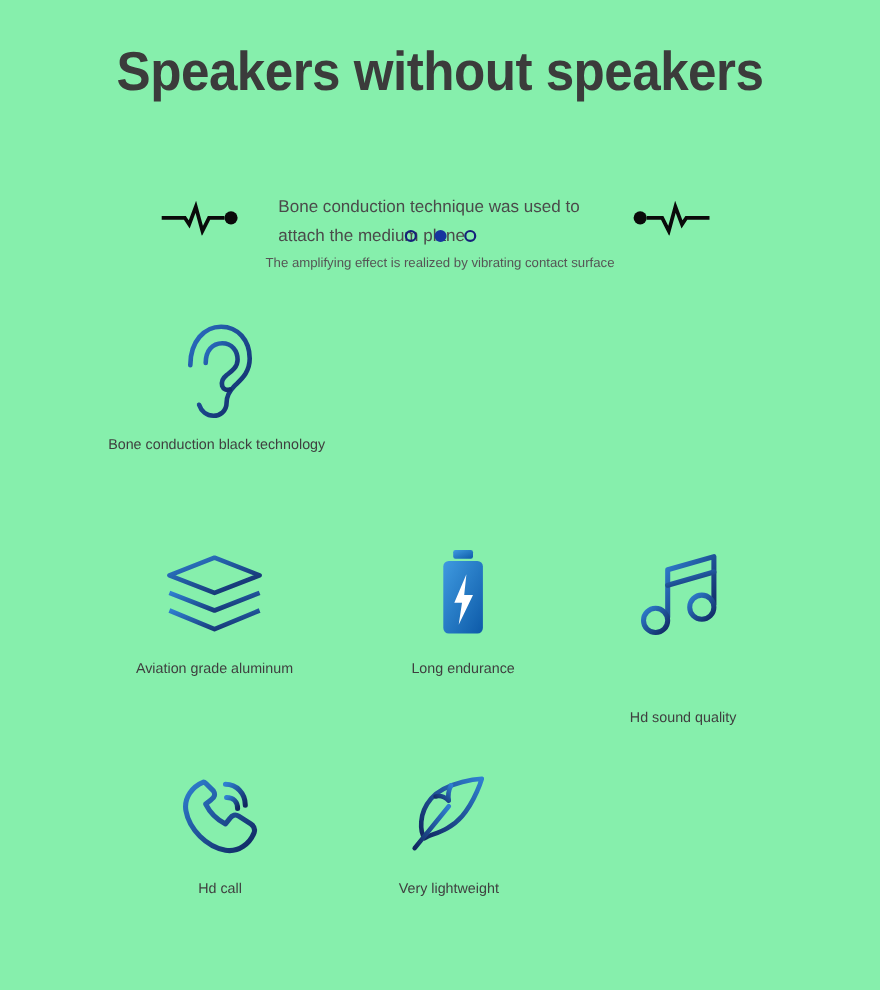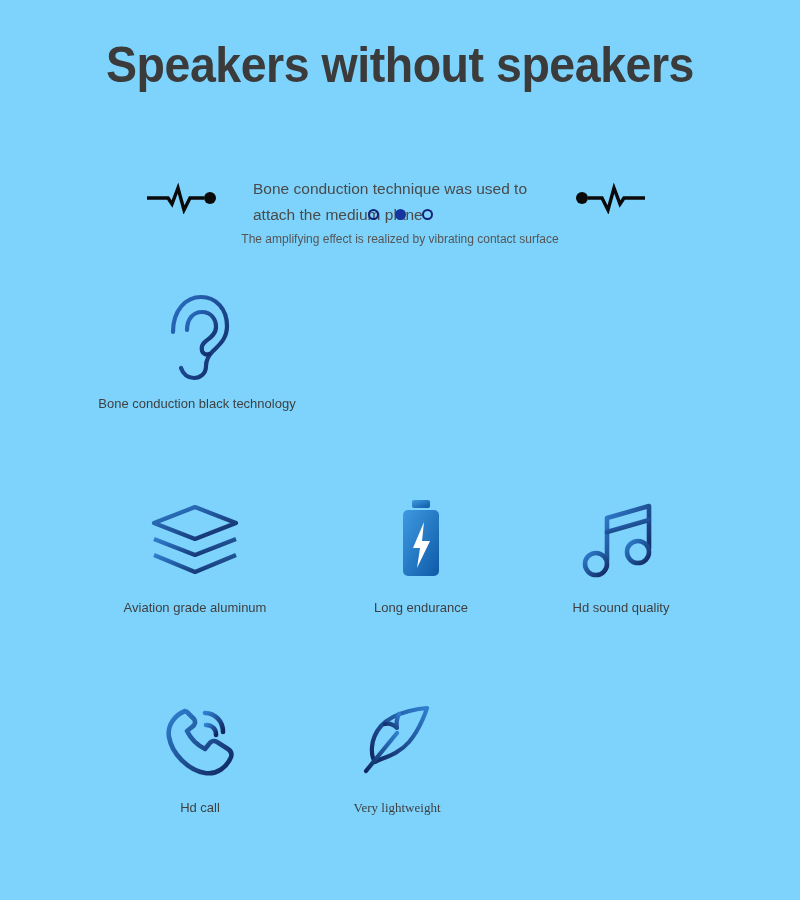--- a/index.html
+++ b/index.html
@@ -12,21 +12,21 @@
     background: #f0f0f0;
     font-family: "Liberation Sans", sans-serif;
     overflow: hidden;
     position: relative;
   }
 
   .page {
     width: 800px;
     height: 900px;
     position: relative;
-    background: #7dd3fc;
+    background: #86efac;
   }
 
   
   .title {
     position: absolute;
     top: 36px;
     left: 0;
     width: 800px;
     text-align: center;
     font-size: 50px;
@@ -122,25 +122,25 @@
   }
 
   
   .f-ear  { top: 288px; left: 97px;  width: 200px; }
   .f-tws  { top: 288px; left: 327px; width: 150px; }
   .f-bt   { top: 288px; left: 556px; width: 120px; }
 
   
   .f-alum { top: 492px; left: 95px;  width: 200px; }
   .f-batt { top: 492px; left: 340px; width: 162px; }
-  .f-snd  { top: 492px; left: 545px; width: 152px; }
+  .f-snd  { top: 492px; left: 545px; width: 152px; gap: 44px; }
 
   
   .f-call { top: 692px; left: 122px; width: 156px; }
-  .f-leaf { top: 692px; left: 312px; width: 170px; font-family: Liberation Serif, serif; }
+  .f-leaf { top: 692px; left: 323px; width: 170px; }
 
   .tws-text {
     font-size: 44px;
     font-weight: bold;
     letter-spacing: -1px;
     background: linear-gradient(180deg, #3f9ae0 0%, #1272c8 45%, #0d5fae 100%);
     -webkit-background-clip: text;
     background-clip: text;
     color: #1272c8;
     -webkit-text-fill-color: transparent;

